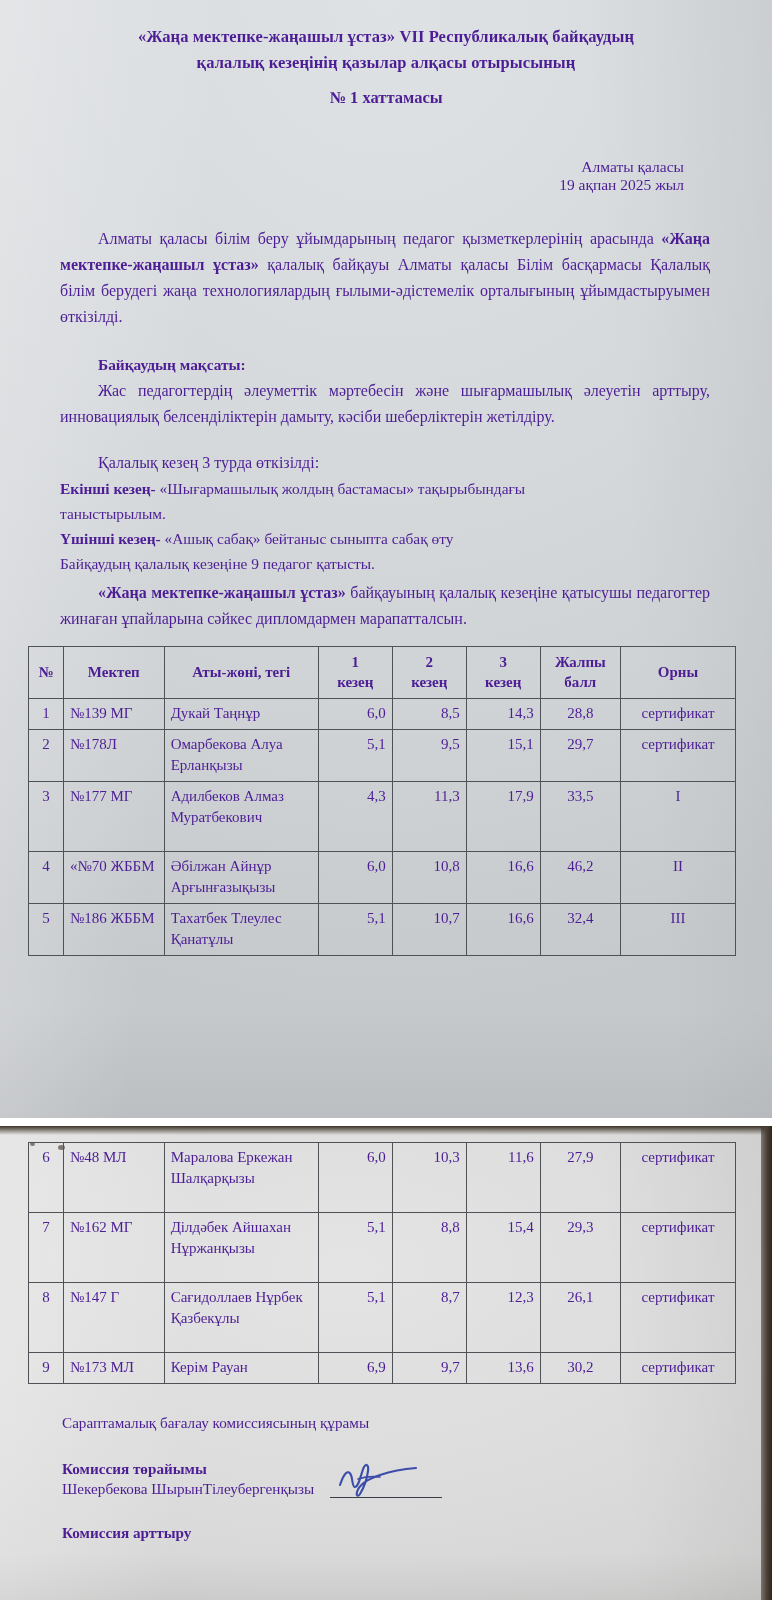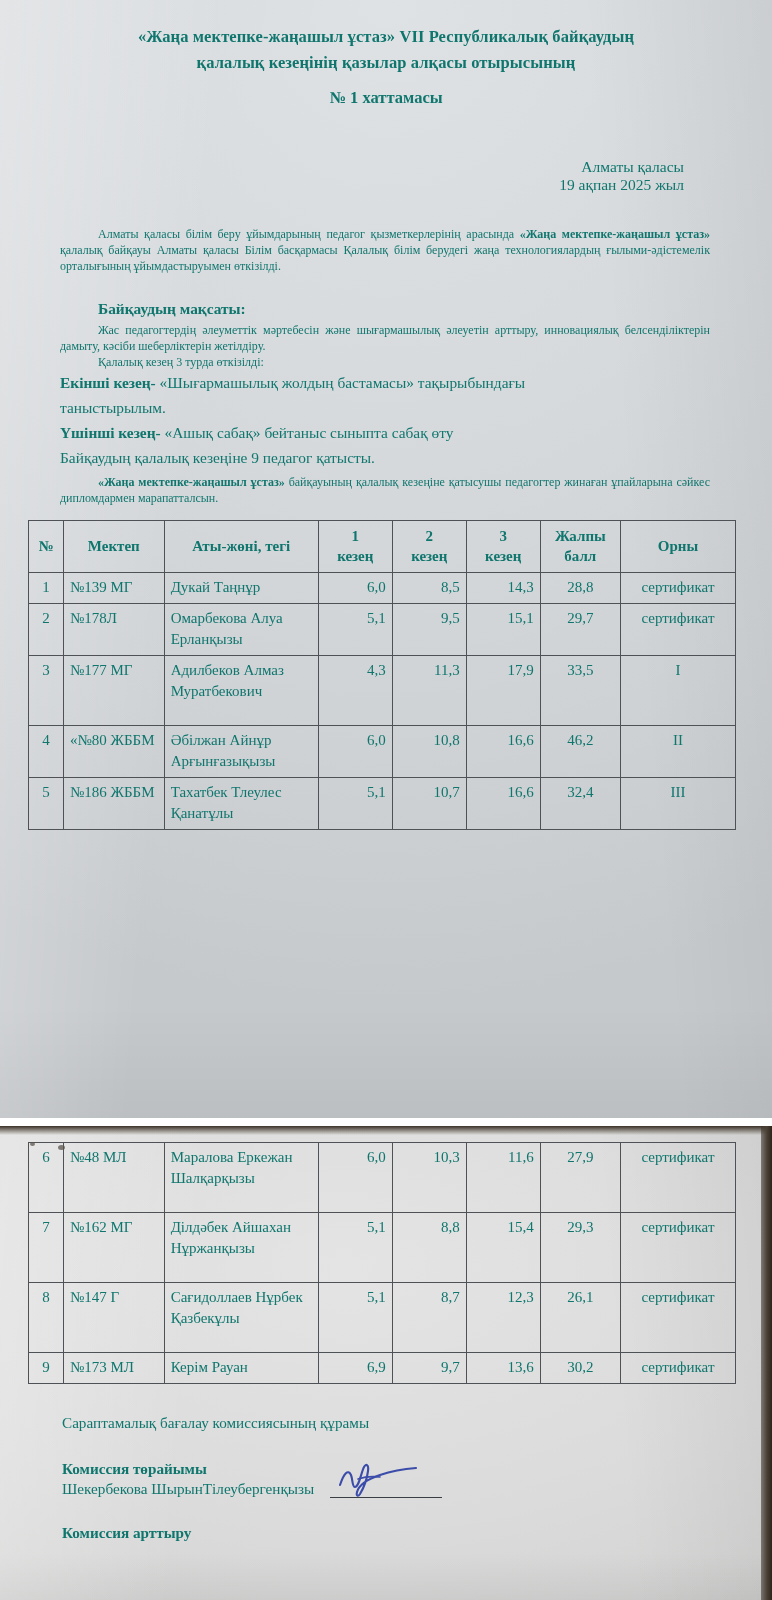--- a/index.html
+++ b/index.html
@@ -10,21 +10,21 @@
     background: #ffffff;
     font-family: "Liberation Serif", "DejaVu Serif", serif;
     overflow: hidden;
   }
 
   .page {
     position: absolute;
     left: 0;
     width: 772px;
     overflow: hidden;
-    color: #0f766e;
+    color: #4c1d95;
   }
 
   
   .paper-bg {
     position: absolute;
     inset: 0;
     background:
       radial-gradient(120% 90% at 50% 0%, #dfe2e5 0%, #d7dadd 42%, #cfd2d5 75%, #c6c9cc 100%);
     z-index: 0;
   }
@@ -95,28 +95,28 @@
     padding: 0 88px 0 84px;
     margin-top: 50px;
     font-size: 15.5px;
     flex-direction: column;
   }
   .meta-date { padding-bottom: 6px; }
 
   .body-wrap { padding: 0 62px 0 60px; }
 
   p.para {
-    font-size: 12px;
-    line-height: 16px;
+    font-size: 16px;
+    line-height: 26px;
     text-align: justify;
     text-justify: inter-word;
   }
   p.indent { text-indent: 38px; }
   .mt-lg { margin-top: 26px; }
-  .mt-md { }
+  .mt-md { margin-top: 20px; }
   .mt-sm { margin-top: 4px; }
   b, .b { font-weight: bold; }
 
   .lead-head { font-weight: bold; text-indent: 38px; font-size: 15.4px; }
 
   .stage-line {
     font-size: 15.4px;
     line-height: 25px;
   }
 
@@ -283,21 +283,21 @@
             <td class="c-school">№177 МГ</td>
             <td class="c-name">Адилбеков Алмаз Муратбекович</td>
             <td class="c-st">4,3</td>
             <td class="c-st">11,3</td>
             <td class="c-st">17,9</td>
             <td class="c-total">33,5</td>
             <td class="c-place">I</td>
           </tr>
           <tr>
             <td class="c-num">4</td>
-            <td class="c-school">«№80 ЖББМ</td>
+            <td class="c-school">«№70 ЖББМ</td>
             <td class="c-name">Әбілжан Айнұр Арғынғазықызы</td>
             <td class="c-st">6,0</td>
             <td class="c-st">10,8</td>
             <td class="c-st">16,6</td>
             <td class="c-total">46,2</td>
             <td class="c-place">II</td>
           </tr>
           <tr>
             <td class="c-num">5</td>
             <td class="c-school">№186 ЖББМ</td>

